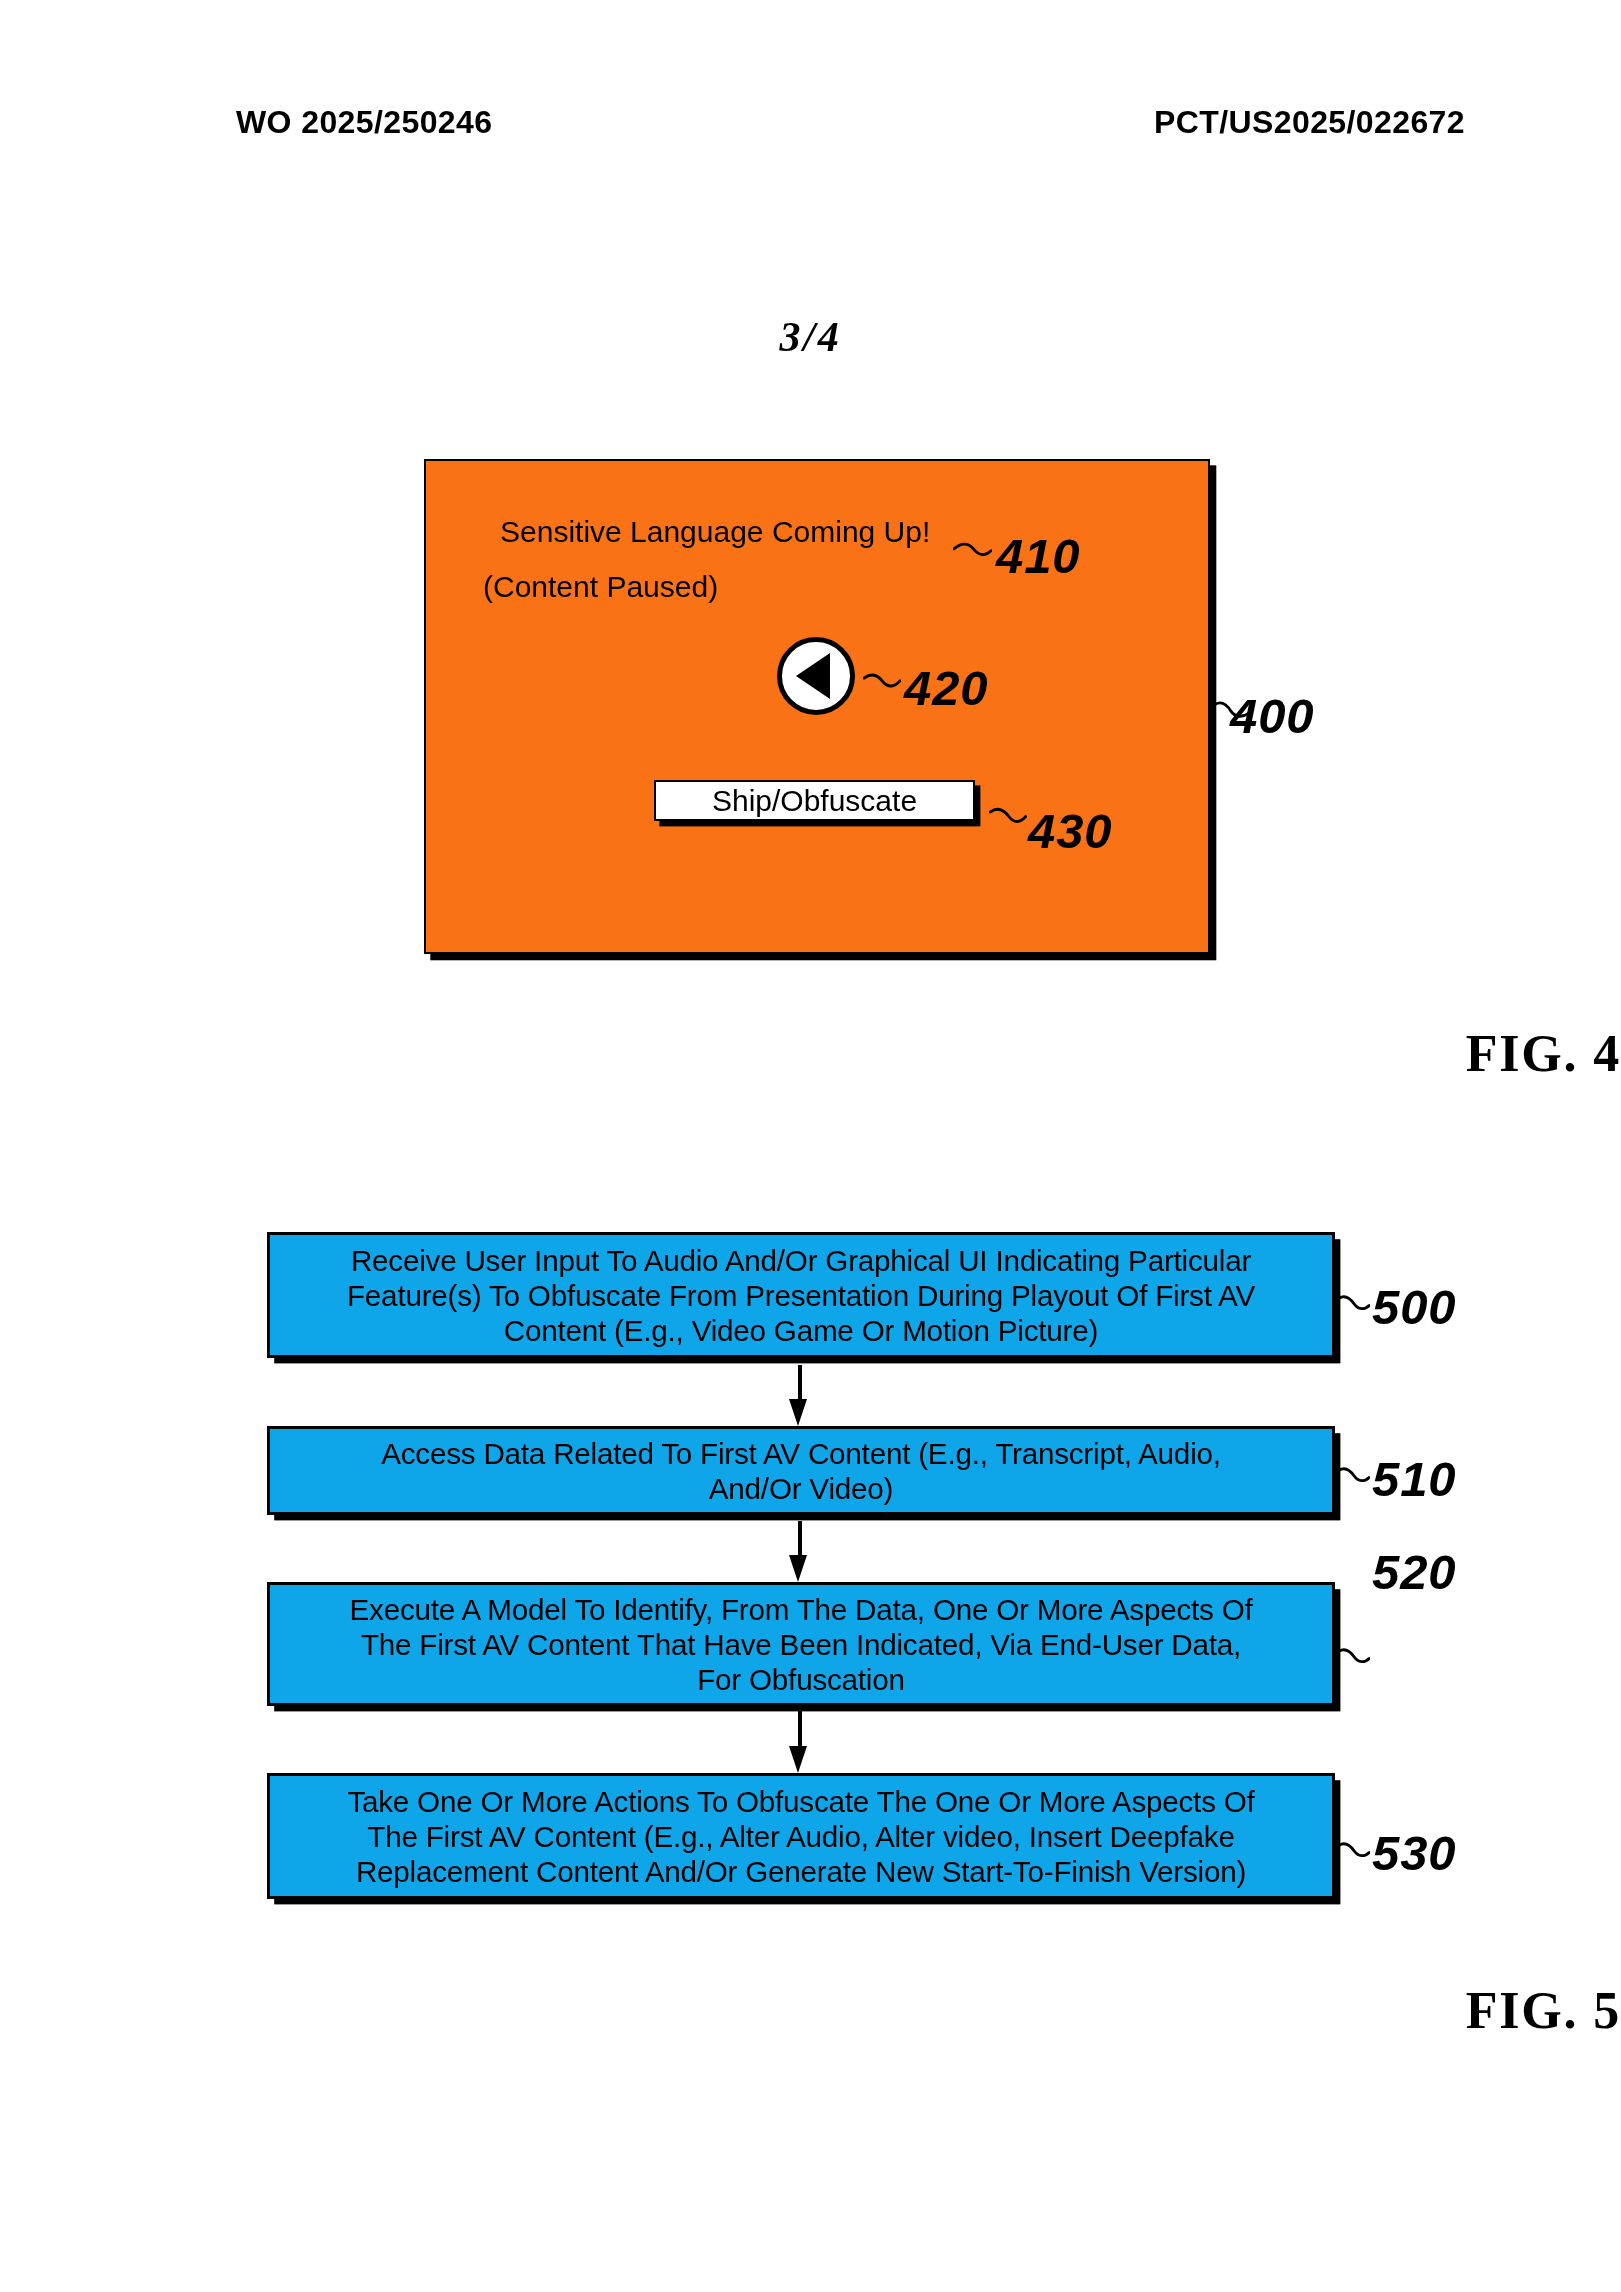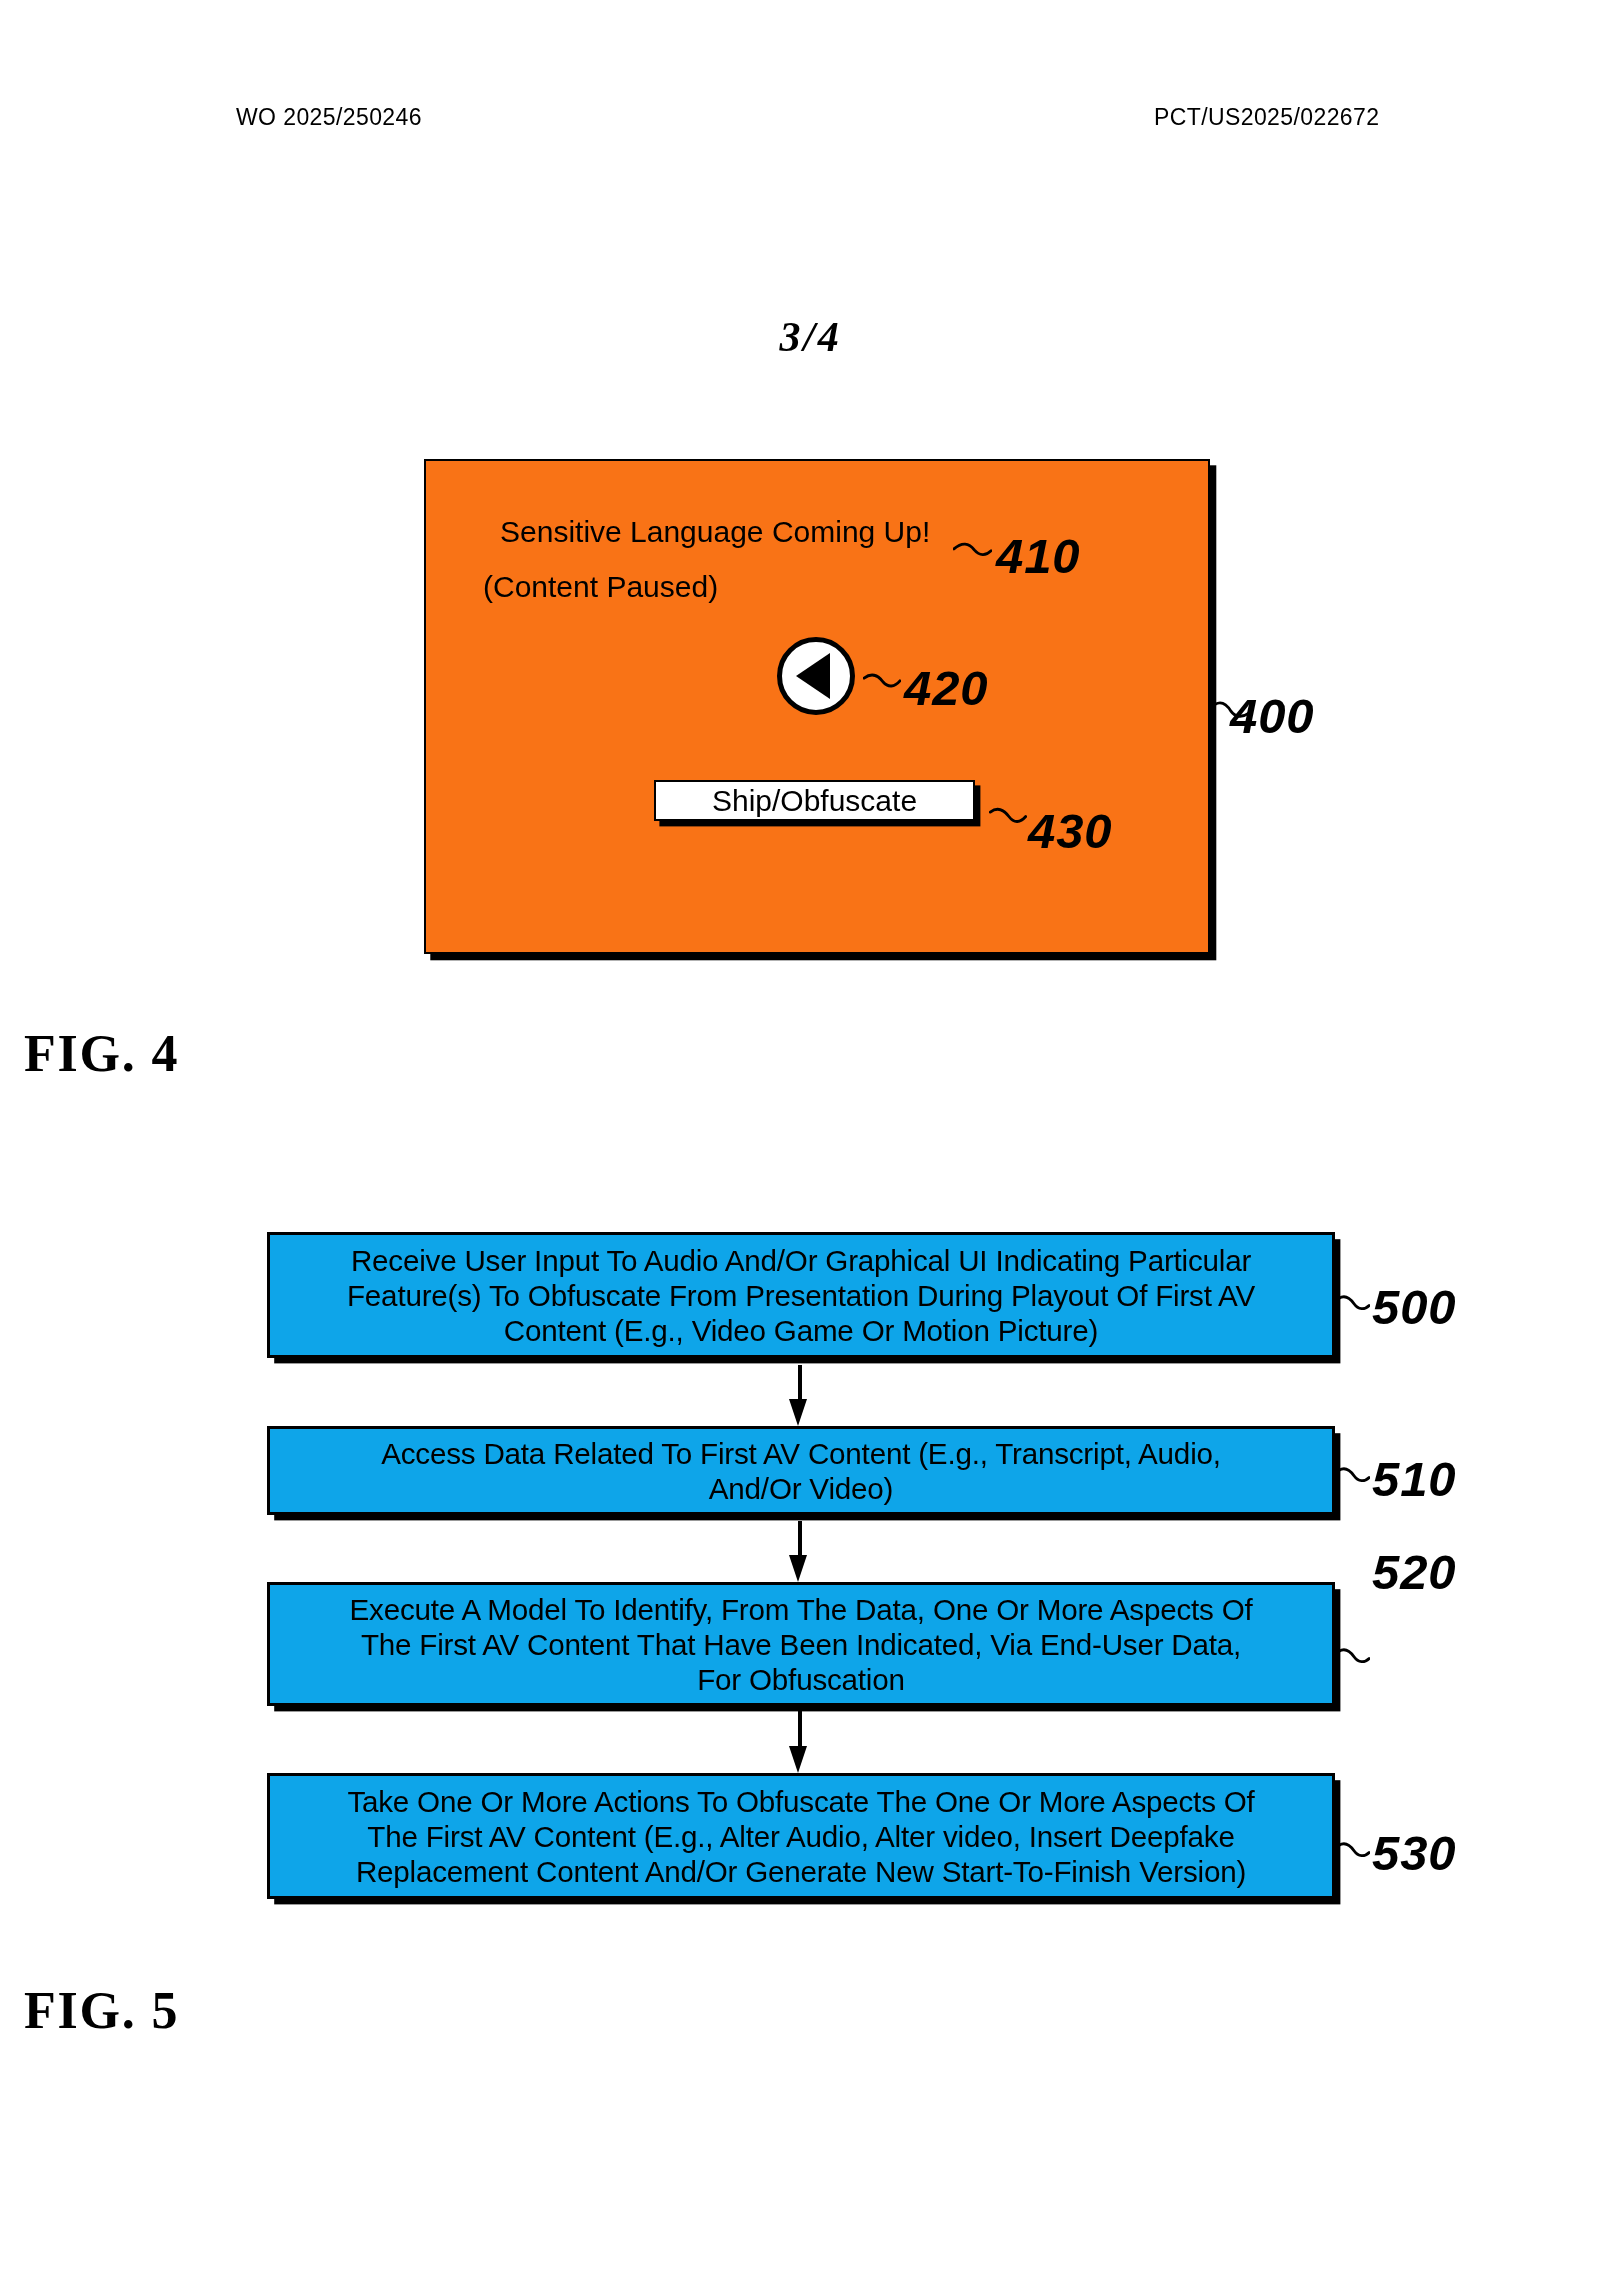--- a/index.html
+++ b/index.html
@@ -9,41 +9,41 @@
     height: 2293px;
     background: #ffffff;
     color: #000;
     font-family: "Liberation Sans", sans-serif;
     overflow: hidden;
   }
   .abs { position: absolute; }
 
   
   .hdr {
-    font-weight: normal;
-    font-size: 23px;
+    font-weight: bold;
+    font-size: 32px;
     letter-spacing: 0.4px;
     white-space: nowrap;
   }
 
   
   .sheet-num {
     left: 0; right: 0; top: 313px;
     text-align: center;
     font-family: "Liberation Serif", serif;
     font-style: italic;
     font-weight: bold;
     font-size: 42px;
     letter-spacing: 2.7px;
   }
 
   
   .fig-caption {
     left: 0; right: 0;
-    text-align: left;
+    text-align: right;
     font-family: "Liberation Serif", serif;
     font-weight: bold;
     font-size: 52px;
     letter-spacing: 1.8px;
     margin-left: 24px;
   }
 
   
   .ref {
     font-weight: bold;

